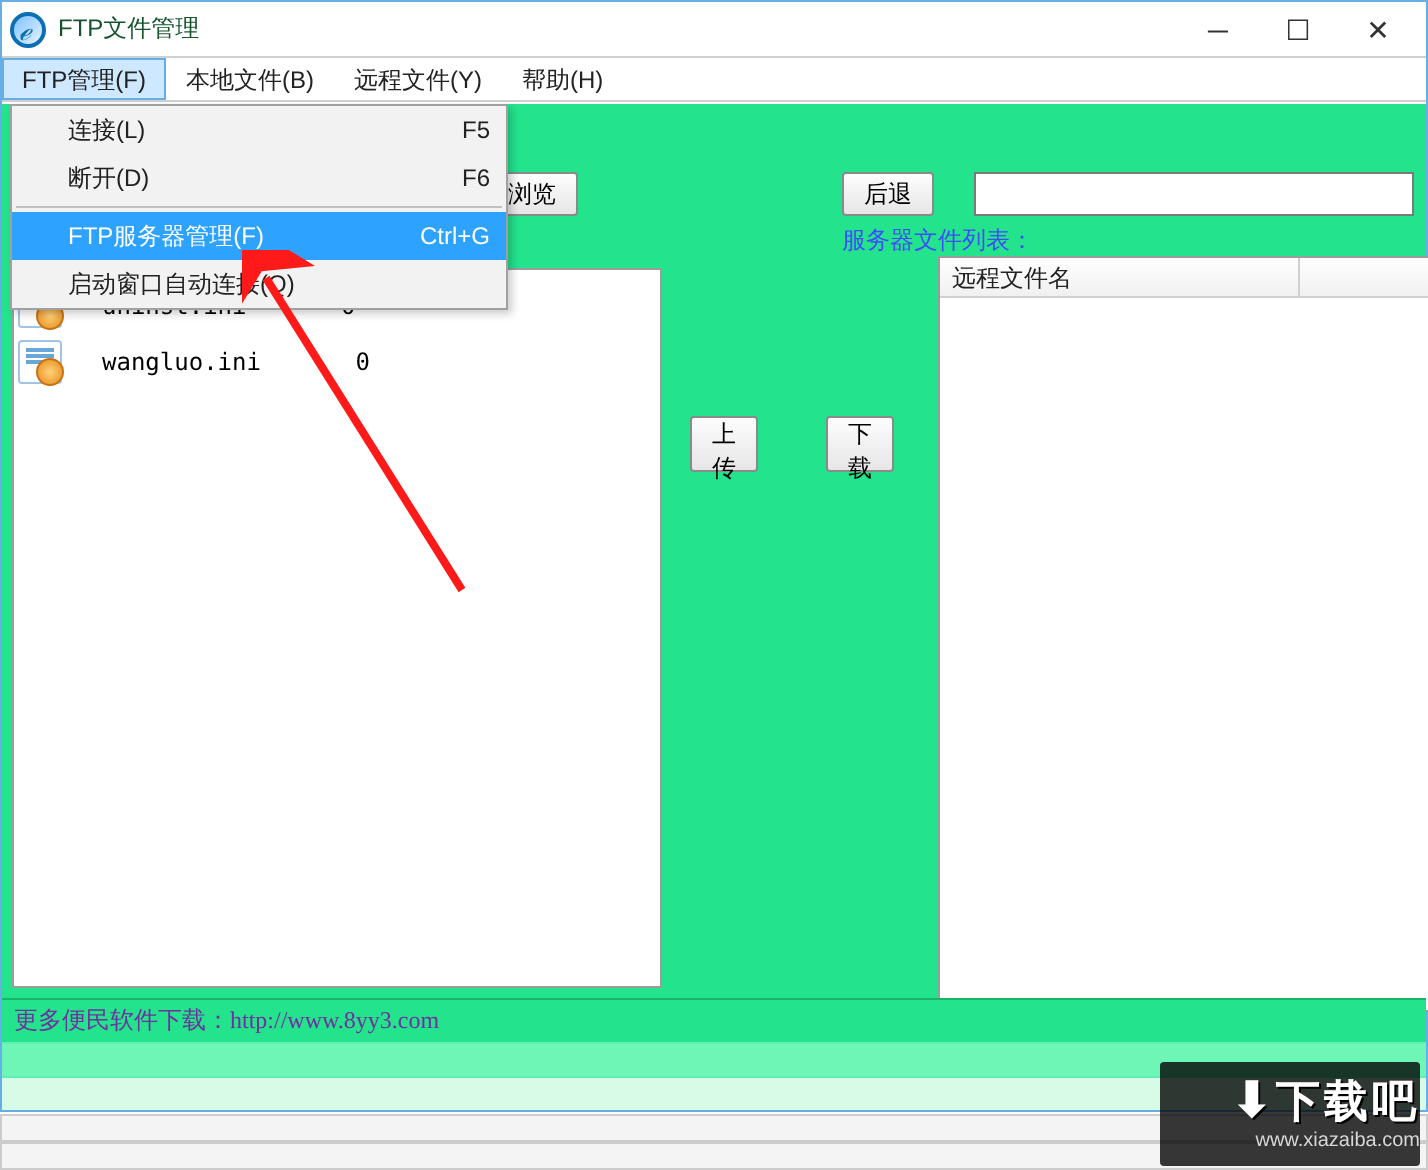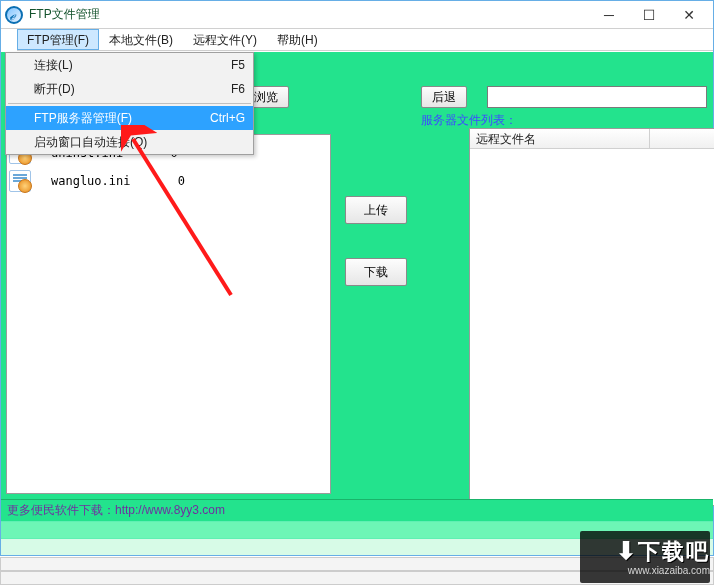--- a/index.html
+++ b/index.html
@@ -23,21 +23,21 @@
     position: relative;
     background: linear-gradient(135deg,#7fc3ff,#e6f3ff);
   }
   .title-icon::after{
     content:"ℯ"; position:absolute; left:2px; top:-3px; color:#0b6fb3; font-size:14px; font-style:italic;
   }
   .title-text { font-size: 12px; color:#14532d; }
   .win-ctrls { margin-left:auto; display:flex; }
   .win-btn { width:40px; height:28px; display:flex; align-items:center; justify-content:center; font-size:14px; color:#333; background:transparent; border:none; }
   .menubar {
-    height: 22px; display:flex; align-items:stretch; border-bottom:1px solid #d0d0d0; position:relative;margin-left:16px;
+    height: 22px; display:flex; align-items:stretch; border-bottom:1px solid #d0d0d0; position:relative;
   }
   .menu-item {
     padding: 3px 10px; font-size:12px; color:#222; background:transparent; border:none;
   }
   .menu-item.active { background:#cde8ff; border:1px solid #66aee6; padding:2px 9px; }
   .dropdown {
     position:absolute; left:4px; top:51px; width:249px; background:#f2f2f2;
     border:1px solid #a0a0a0; box-shadow:2px 2px 4px rgba(0,0,0,.2); z-index:50;
   }
   .dd-item {
@@ -80,27 +80,27 @@
   .file-icon {
     width:22px; height:22px; background:#fff; border:1px solid #a0c4e8; position:relative; border-radius:2px;
   }
   .file-icon::before{
     content:""; position:absolute; top:3px; left:3px; right:3px; height:2px; background:#6aa7d8; box-shadow:0 3px 0 #6aa7d8,0 6px 0 #6aa7d8;
   }
   .file-icon::after{
     content:""; position:absolute; bottom:-2px; left:8px; width:12px; height:12px; border-radius:50%;
     background: radial-gradient(#ffd27a,#e68a1a); border:1px solid #c87316;
   }
-  .mid-btns { position:absolute; left:344px; top:144px; width:62px; display:flex; flex-direction:column; gap:34px; }
+  .mid-btns { position:absolute; left:344px; top:156px; width:62px; display:flex; flex-direction:row; gap:34px; }
   .mid-btns .btn { height:28px; }
   .statusbar {
     position:absolute; left:0; bottom:0; right:0; height:56px;
     background:#23e38d; border-top:1px solid #19b46a; display:flex; flex-direction:column;
   }
-  .status-text { color:#7030a0; font-size:12px; padding:2px 6px; font-family:Liberation Sans, sans-serif;}
+  .status-text { color:#7030a0; font-size:12px; padding:2px 6px; font-family:Liberation Serif, serif;}
   .status-bands { flex:1; display:flex; flex-direction:column;}
   .band { flex:1; border-top:1px solid #5ff0b3; background:#6df6b6; }
   .band.light { background:#d7fbe7; }
   .bottom-slivers { position:absolute; left:0; right:0; bottom:0; height:28px; display:flex; flex-direction:column;}
   .sliver { height:14px; border:1px solid #ccc; background:#f4f4f4;}
   .watermark {
     position:absolute; right:4px; bottom:2px; width:130px; height:52px;
     background: rgba(0,0,0,.78); color:#fff; display:flex; flex-direction:column;
     align-items:flex-end; justify-content:center; font-family:"Microsoft YaHei",sans-serif;
     border-radius:2px;

